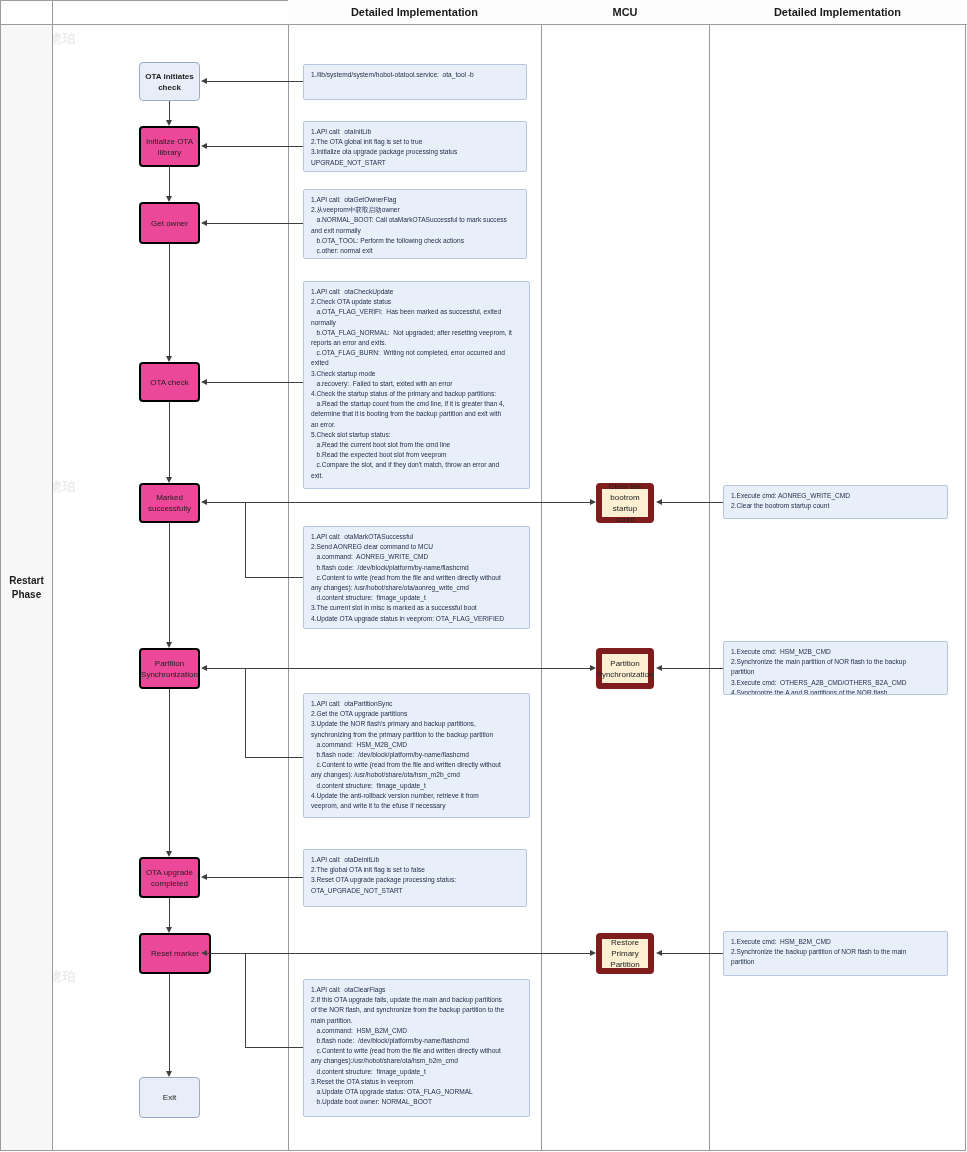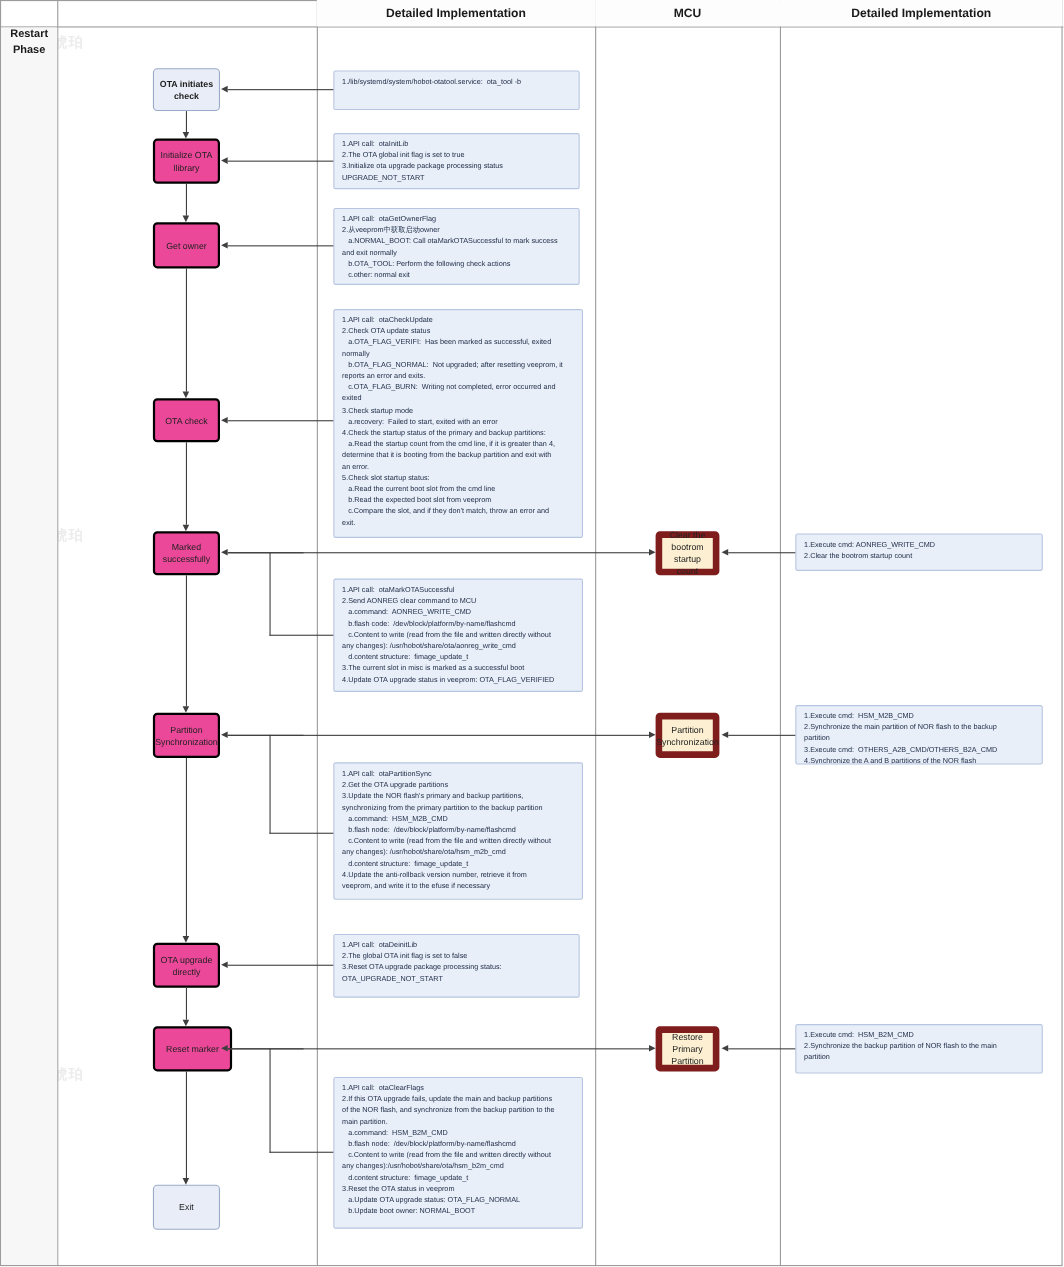--- a/index.html
+++ b/index.html
@@ -7,21 +7,21 @@
   #page{position:relative;width:967px;height:1152px;background:#fff;overflow:hidden;}
 
   
   .vline{position:absolute;top:0;width:1px;background:#9b9b9b;}
   .hline{position:absolute;left:0;width:967px;height:1px;background:#9b9b9b;}
   .outer-border{position:absolute;left:0;top:0;width:966px;height:1151px;border:1px solid #9b9b9b;box-sizing:border-box;}
 
   .hdr{position:absolute;top:0;height:24px;line-height:24px;text-align:center;
        font-size:11px;font-weight:bold;color:#1a1a1a;background:#fdfdfd;}
   .phase-cell{position:absolute;left:1px;top:25px;width:51px;height:1125px;
-       background:#f7f7f7;display:flex;align-items:flex-start;justify-content:center;}
+       background:#f7f7f7;display:flex;align-items:center;justify-content:center;}
   .phase-label{font-size:10px;font-weight:bold;color:#1a1a1a;text-align:center;line-height:14px;}
 
   
   .wm{position:absolute;font-size:13px;color:#ececec;font-weight:bold;
       letter-spacing:1px;pointer-events:none;user-select:none;}
 
   
   .node{position:absolute;box-sizing:border-box;border-radius:4px;display:flex;
         align-items:center;justify-content:center;text-align:center;
         font-size:8px;line-height:11px;color:#222;padding:2px 3px;}
@@ -69,21 +69,21 @@
     <div class="phase-label" style="white-space:pre-line;">Restart
 Phase</div>
   </div>
 
   <div class="node blue" style="left:139px;top:62px;width:61px;height:39px;font-weight:bold;">OTA initiates check</div>
   <div class="node green" style="left:139px;top:126px;width:61px;height:41px;">Initialize OTA llibrary</div>
   <div class="node green" style="left:139px;top:202px;width:61px;height:42px;">Get owner</div>
   <div class="node green" style="left:139px;top:362px;width:61px;height:40px;">OTA check</div>
   <div class="node green" style="left:139px;top:483px;width:61px;height:40px;">Marked successfully</div>
   <div class="node green" style="left:139px;top:648px;width:61px;height:41px;">Partition Synchronization</div>
-  <div class="node green" style="left:139px;top:857px;width:61px;height:41px;">OTA upgrade directly</div>
+  <div class="node green" style="left:139px;top:857px;width:61px;height:41px;">OTA upgrade completed</div>
   <div class="node green" style="left:139px;top:933px;width:72px;height:41px;">Reset marker</div>
   <div class="node blue" style="left:139px;top:1077px;width:61px;height:41px;">Exit</div>
 
   <div class="detail" style="left:303px;top:64px;width:224px;height:36px;">1./lib/systemd/system/hobot-otatool.service:  ota_tool -b</div>
   <div class="detail" style="left:303px;top:121px;width:224px;height:51px;">1.API call:  otaInitLib
 2.The OTA global init flag is set to true
 3.Initialize ota upgrade package processing status
 UPGRADE_NOT_START</div>
   <div class="detail" style="left:303px;top:189px;width:224px;height:70px;">1.API call:  otaGetOwnerFlag
 2.从veeprom中获取启动owner

